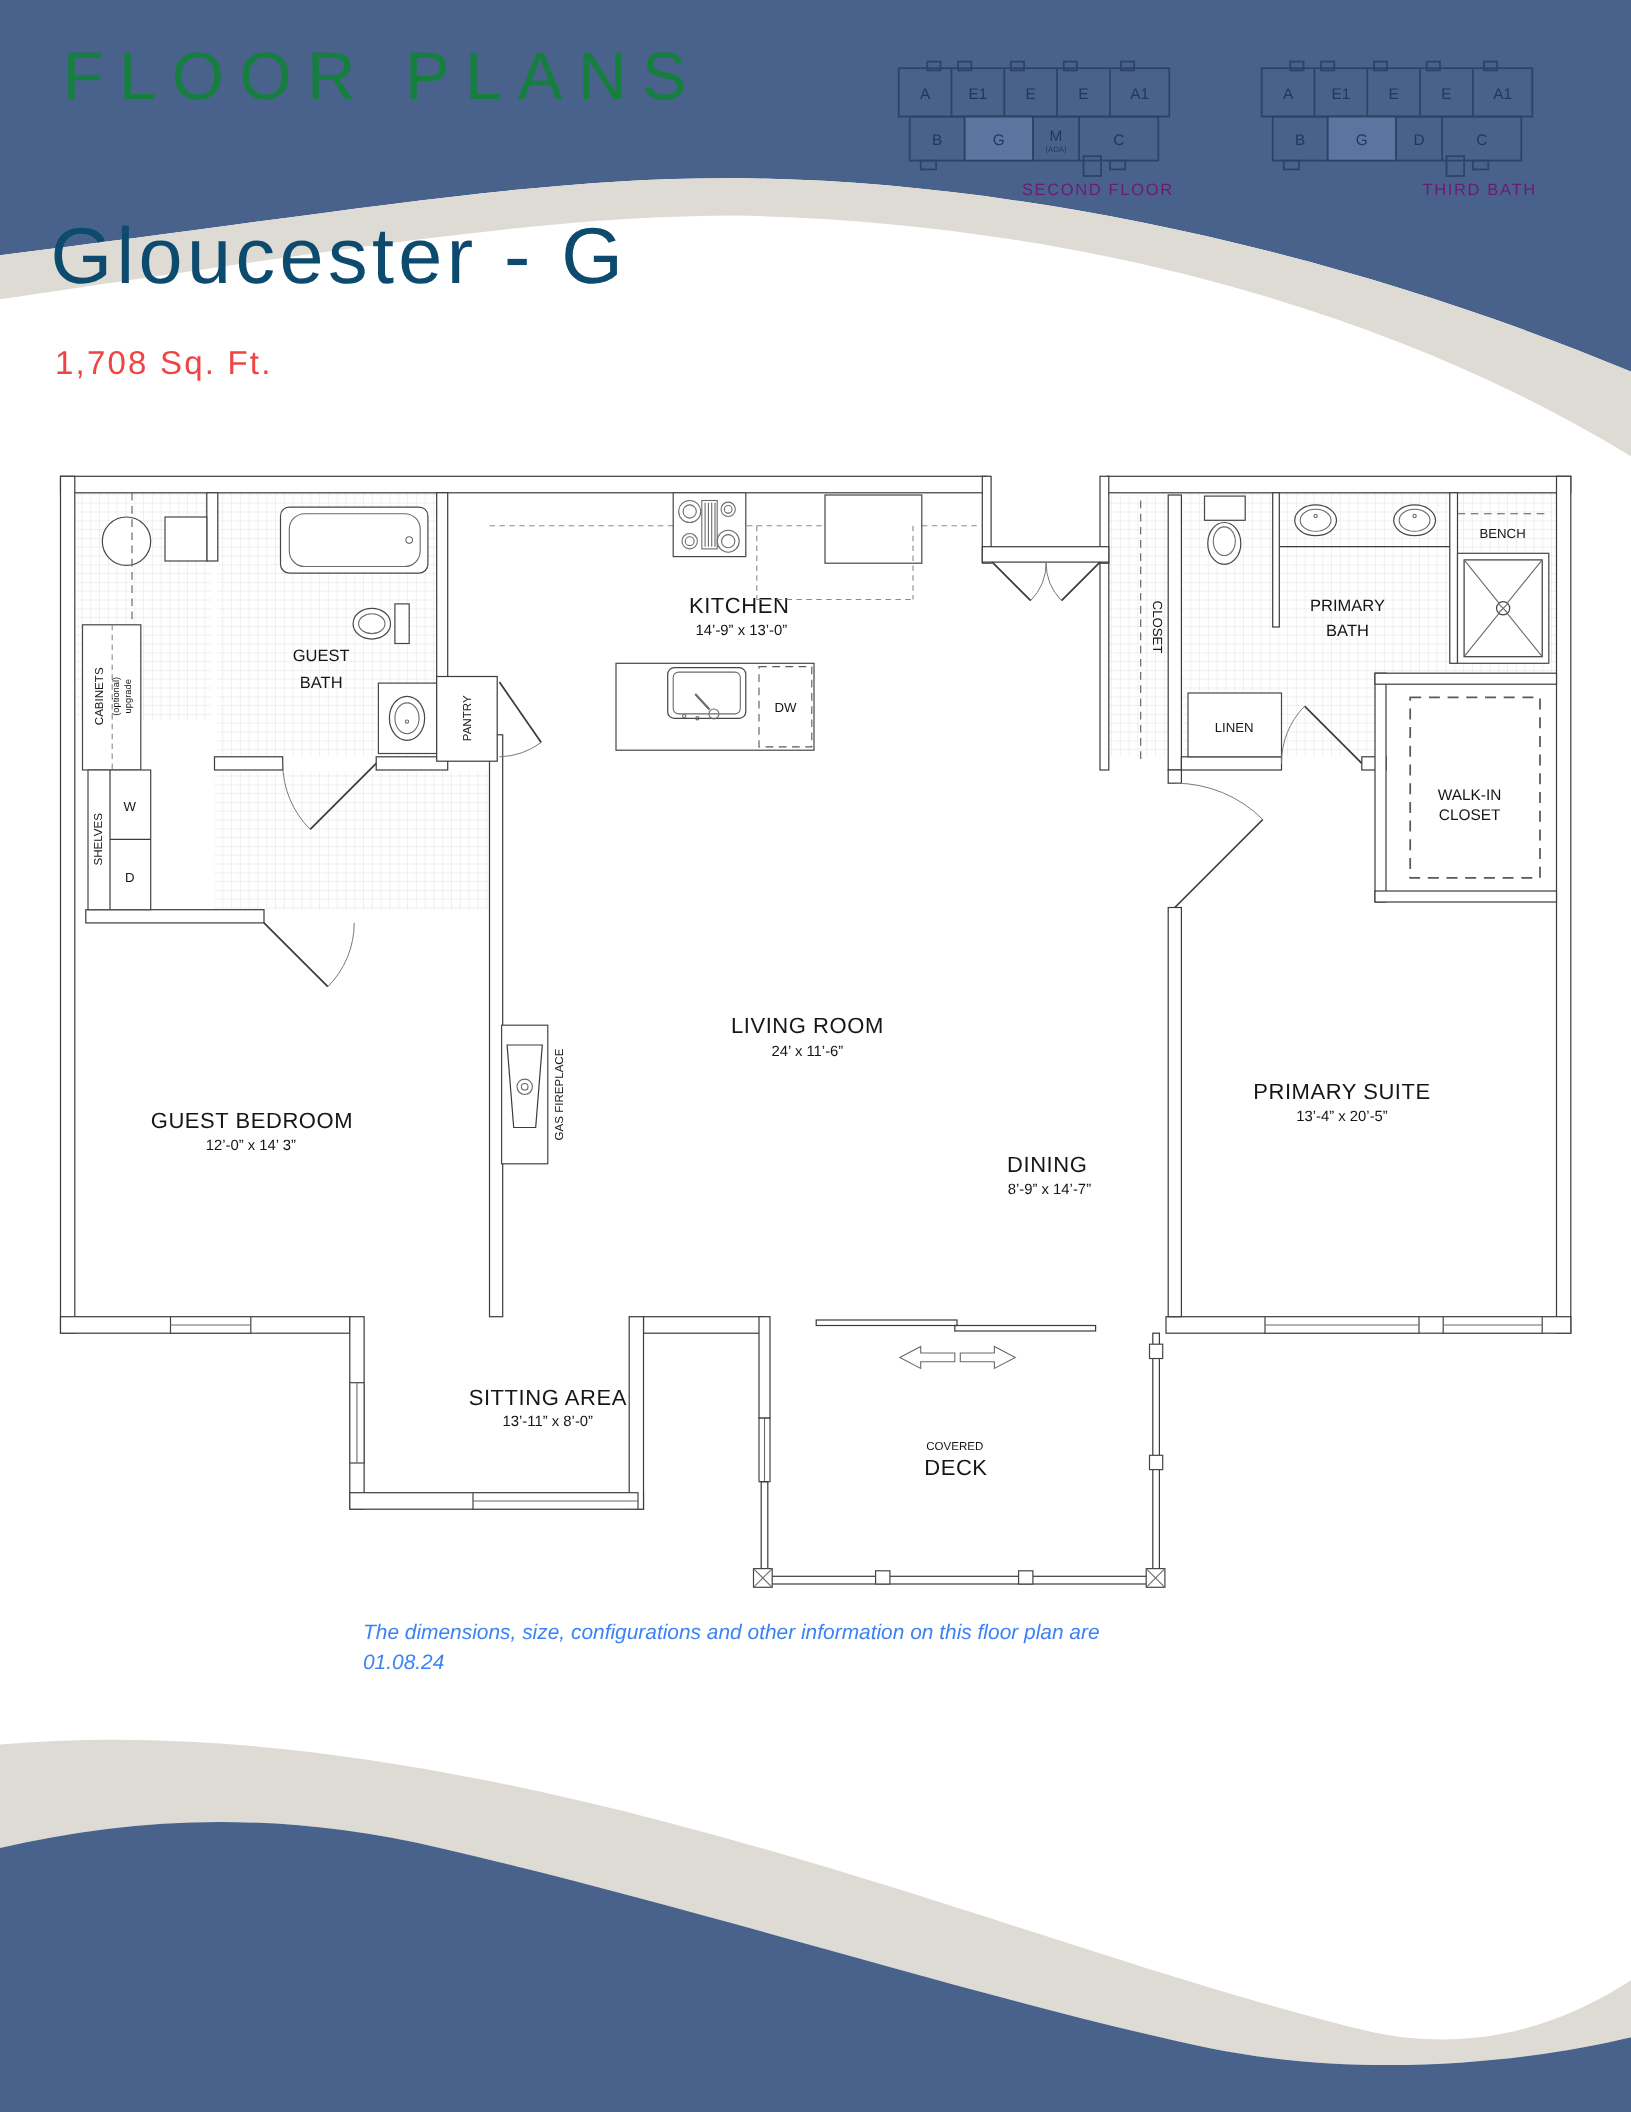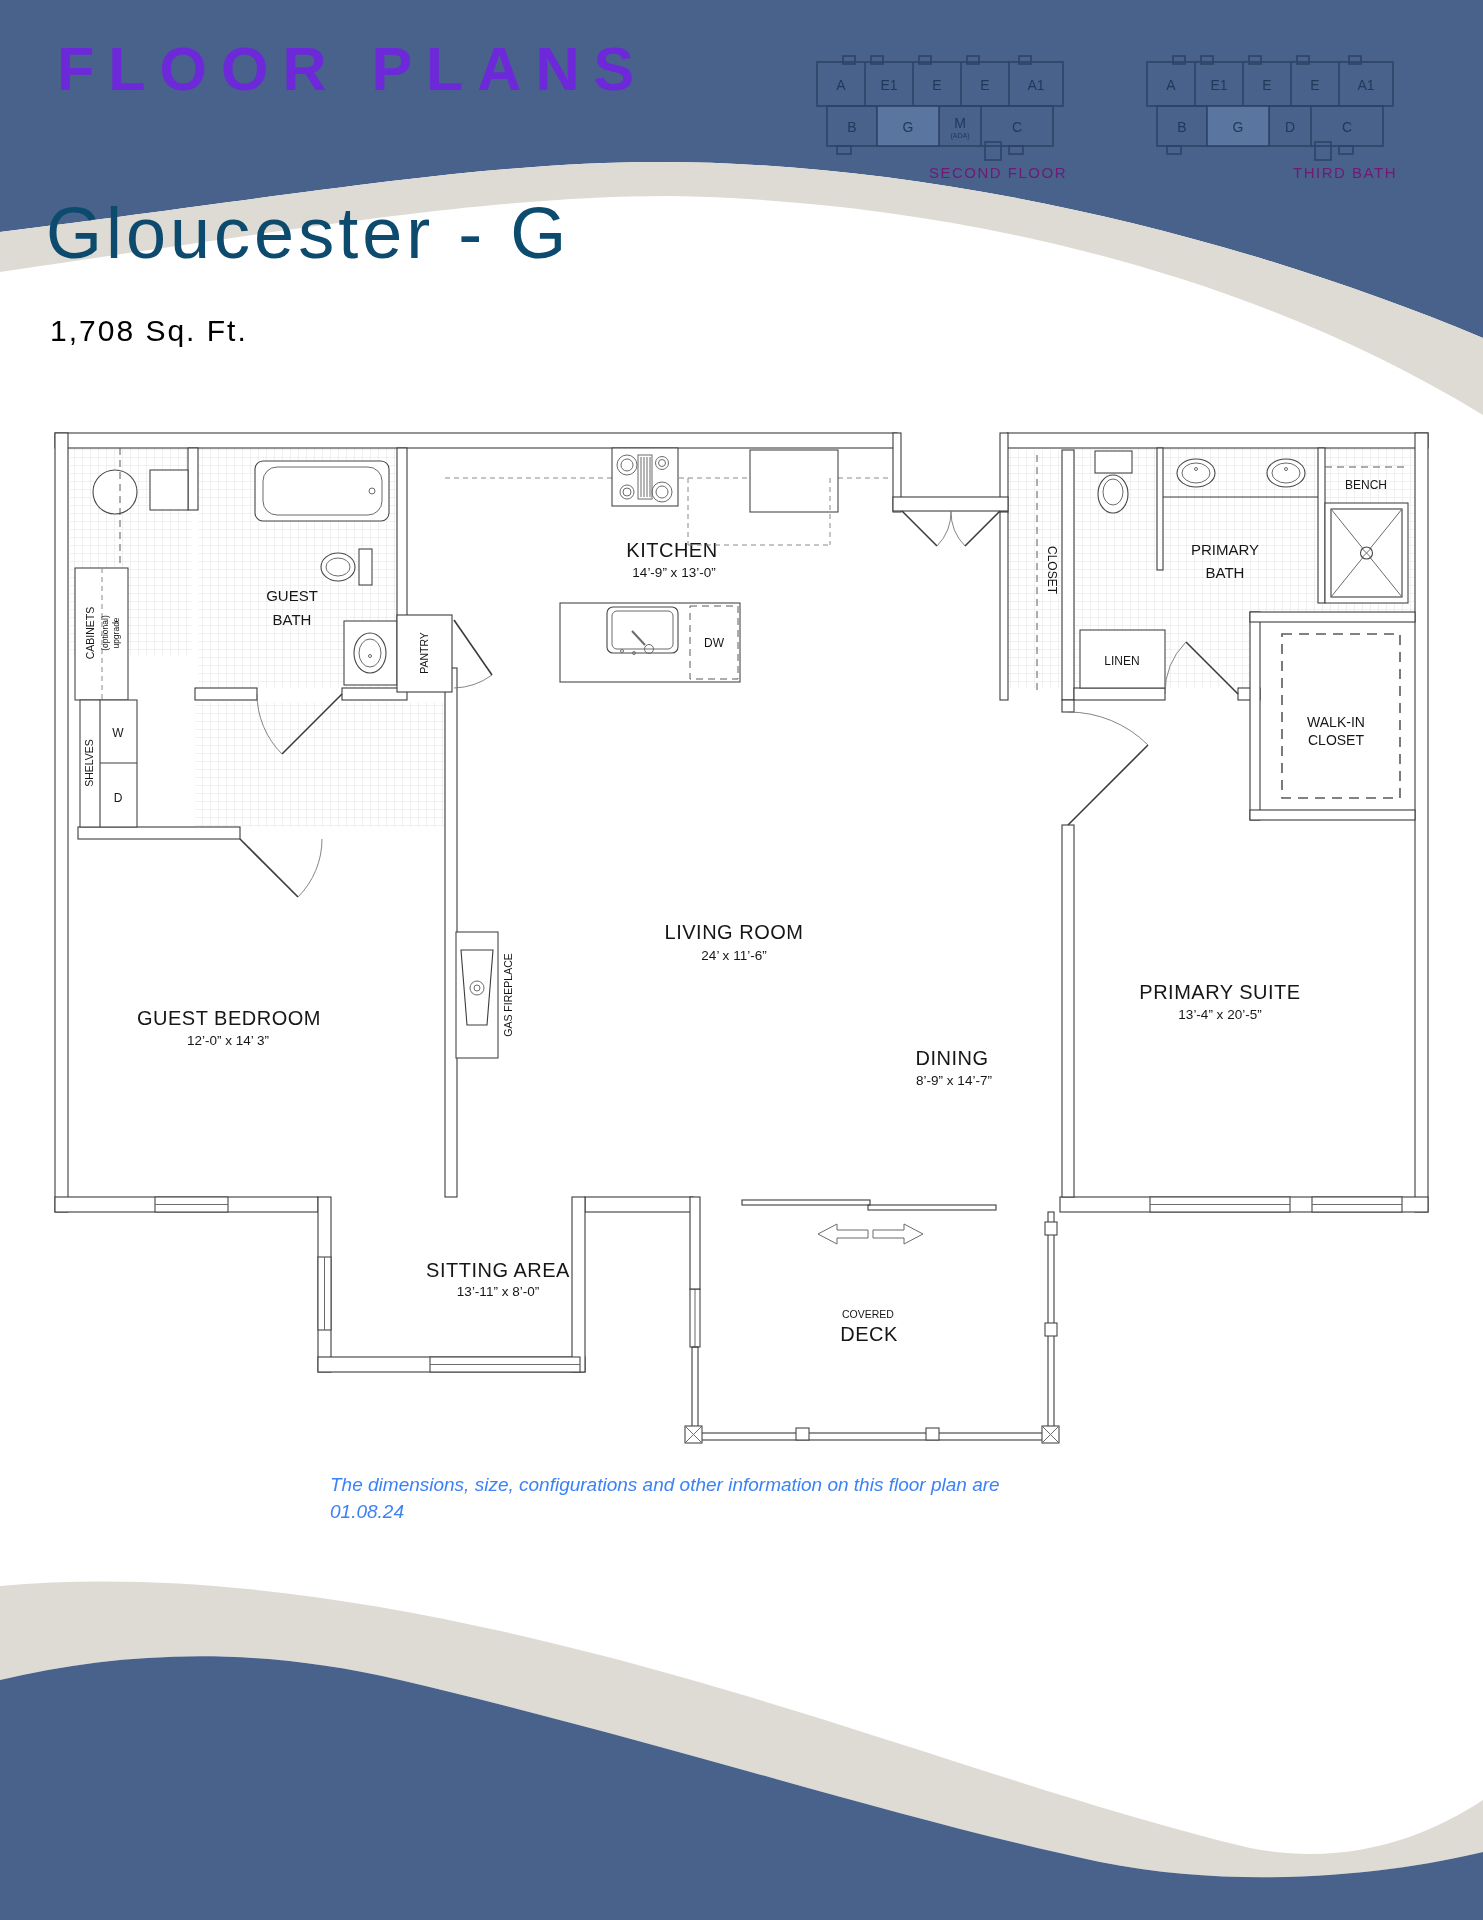--- a/index.html
+++ b/index.html
@@ -1,23 +1,23 @@
 <!DOCTYPE html>
 <html><head>
 <meta charset="utf-8">
 <style>
   html,body{margin:0;padding:0;background:#ffffff;font-family:"Liberation Sans",sans-serif;}
   #page{position:relative;width:1483px;height:1920px;background:#fff;overflow:hidden;}
   .abs{position:absolute;}
   
-  #floorplans-title{left:57px;top:34px;font-size:61px;font-weight:bold;letter-spacing:14px;color:#6d28d9;}
+  #floorplans-title{left:57px;top:34px;font-size:61px;font-weight:normal;letter-spacing:14px;color:#15803d;}
   .floor-key-label{width:254px;text-align:right;font-size:15px;letter-spacing:1.5px;color:#701a75;top:164px;}
   
   #plan-name{left:46px;top:192px;font-size:72px;letter-spacing:4px;color:#0c4a6e;}
-  #plan-area{left:50px;top:314px;font-size:30px;letter-spacing:2px;color:#000000;text-align:right;}
+  #plan-area{left:50px;top:314px;font-size:30px;letter-spacing:2px;color:#ef4444;text-align:right;}
   
   #disclaimer{left:330px;top:1472px;width:810px;font-style:italic;font-size:19px;line-height:1.4;color:#3b82f6;}
   
   .wall{fill:#ffffff;stroke:#3c3c3c;stroke-width:1.1;}
   .fix{fill:#ffffff;stroke:#474747;stroke-width:1.1;}
   .thin{fill:none;stroke:#3c3c3c;stroke-width:1.1;}
   .soft{fill:none;stroke:#6b6b6b;stroke-width:1;}
   .dash{fill:none;stroke:#5a5a5a;stroke-width:1;stroke-dasharray:7 5;}
   .dashg{fill:none;stroke:#8a8a8a;stroke-width:1;stroke-dasharray:5 4;}
   .arc{fill:none;stroke:#777;stroke-width:0.9;}

